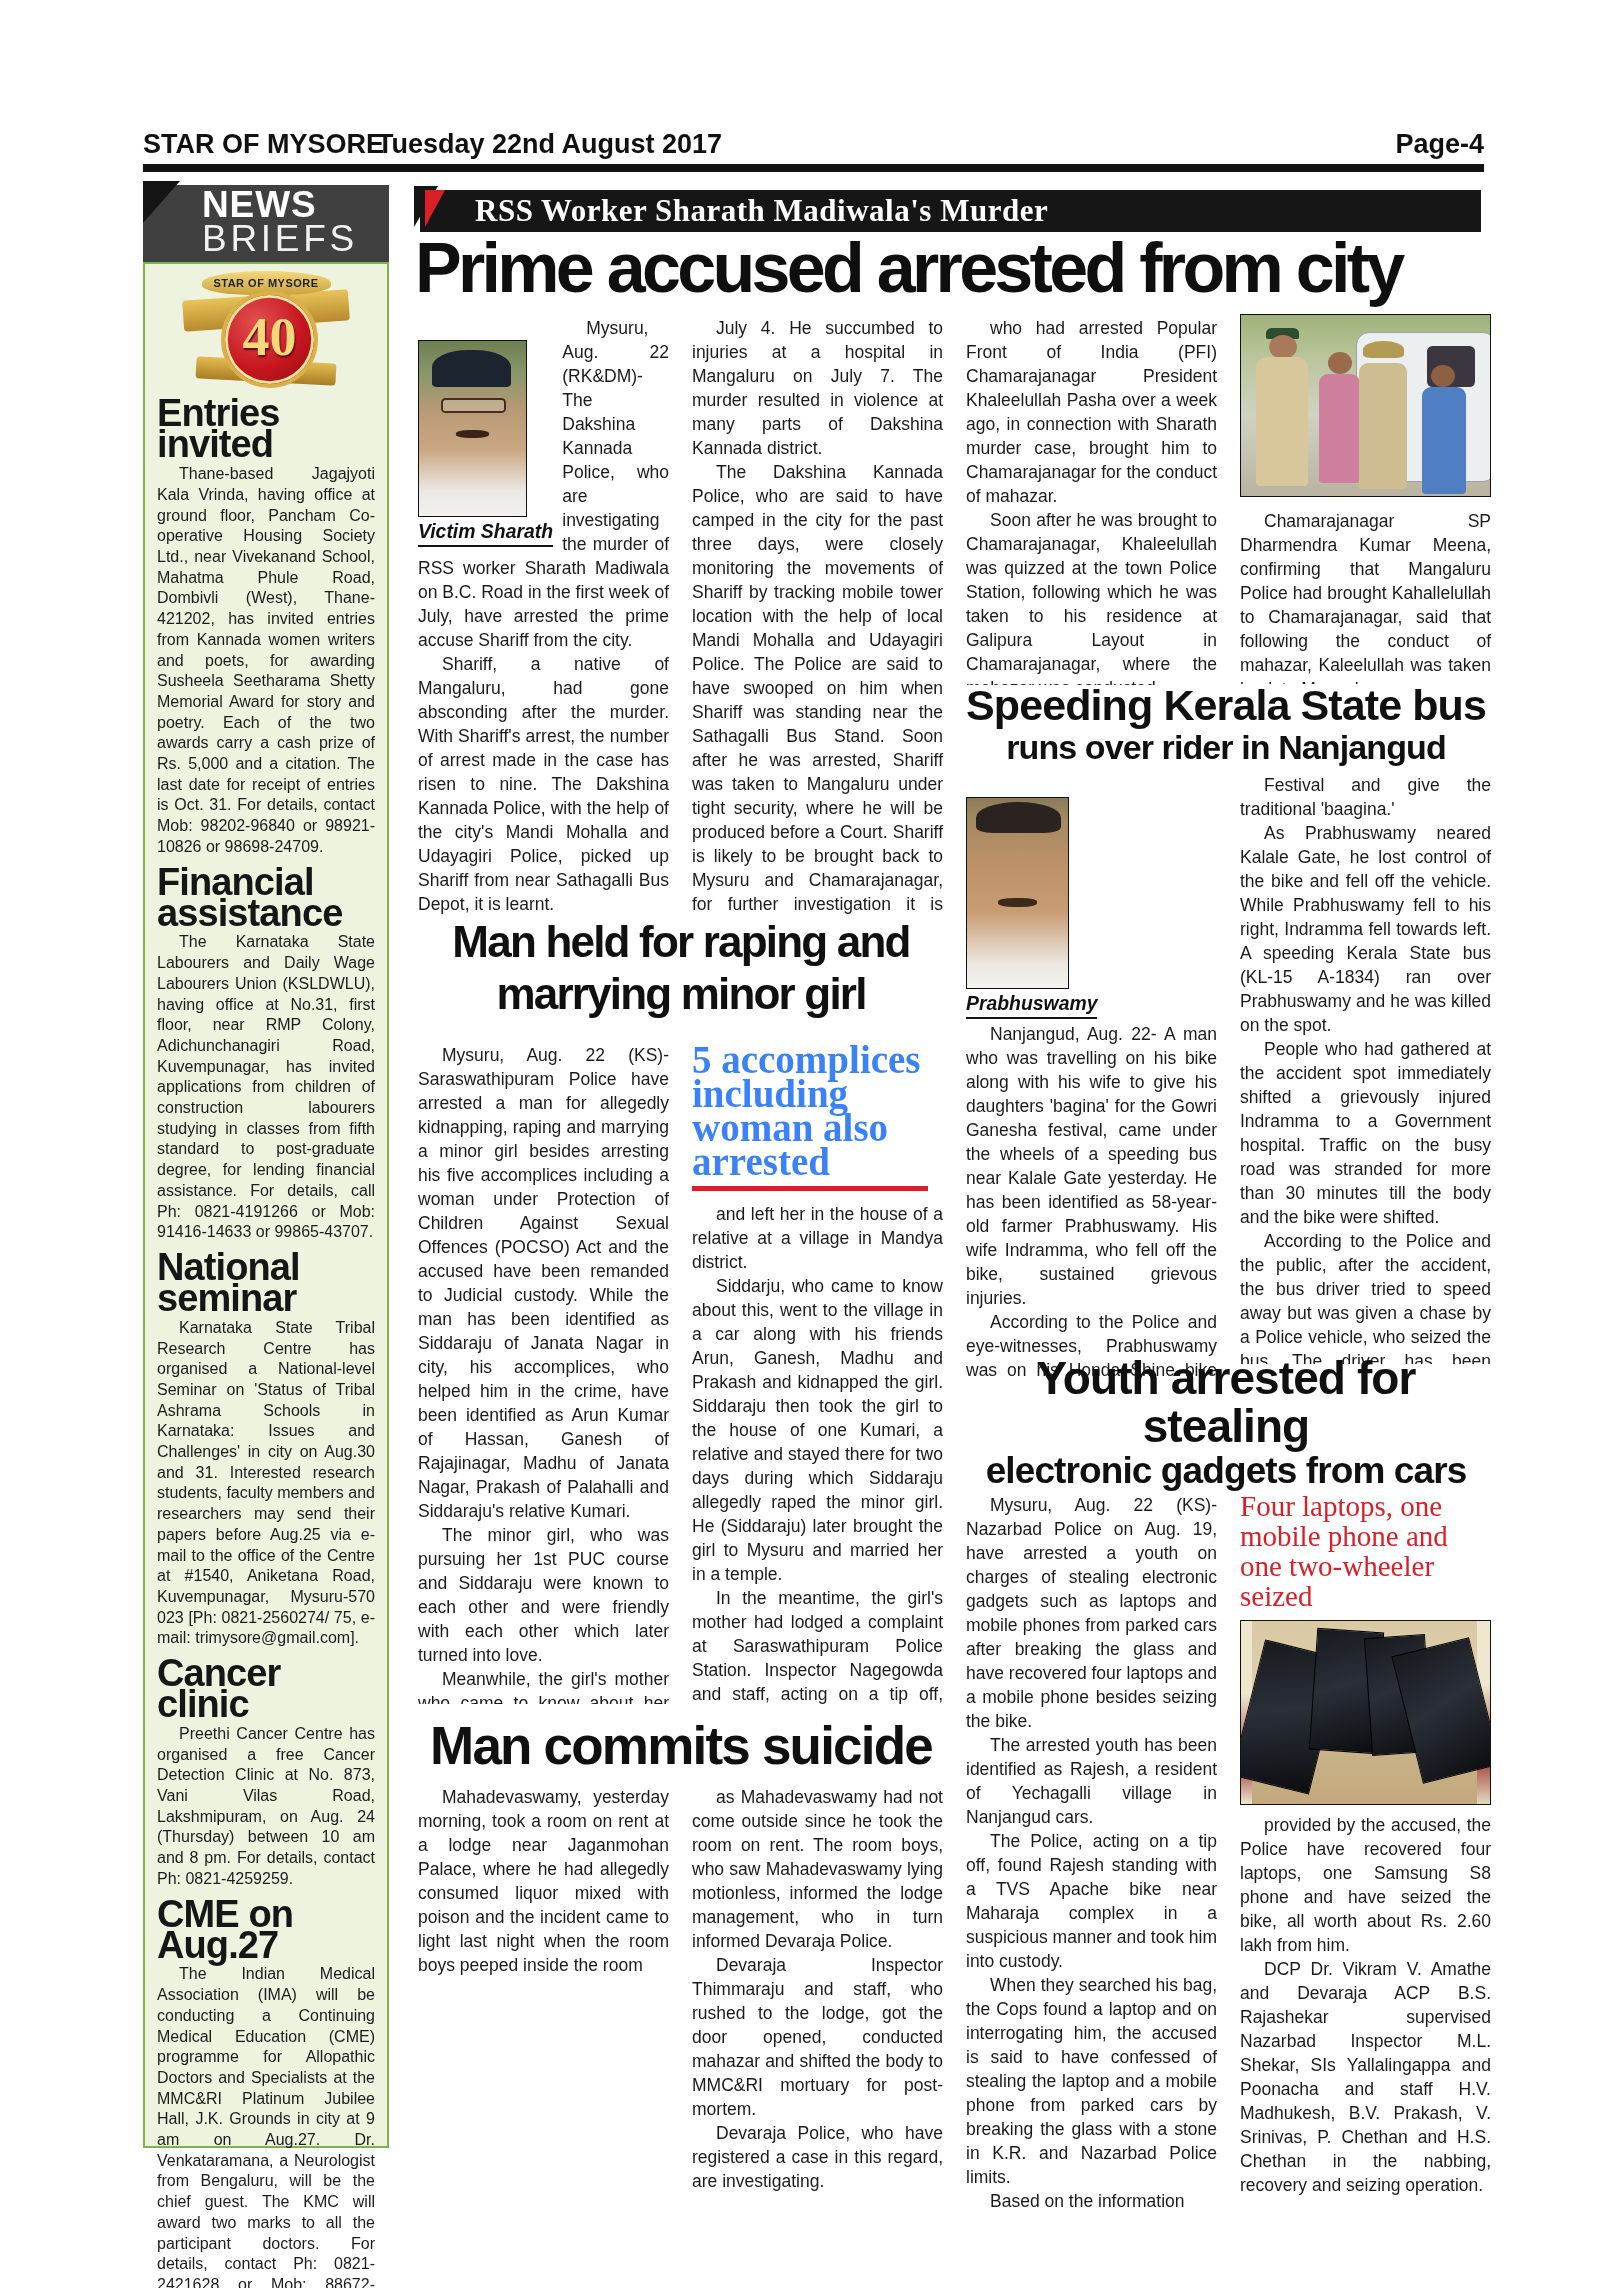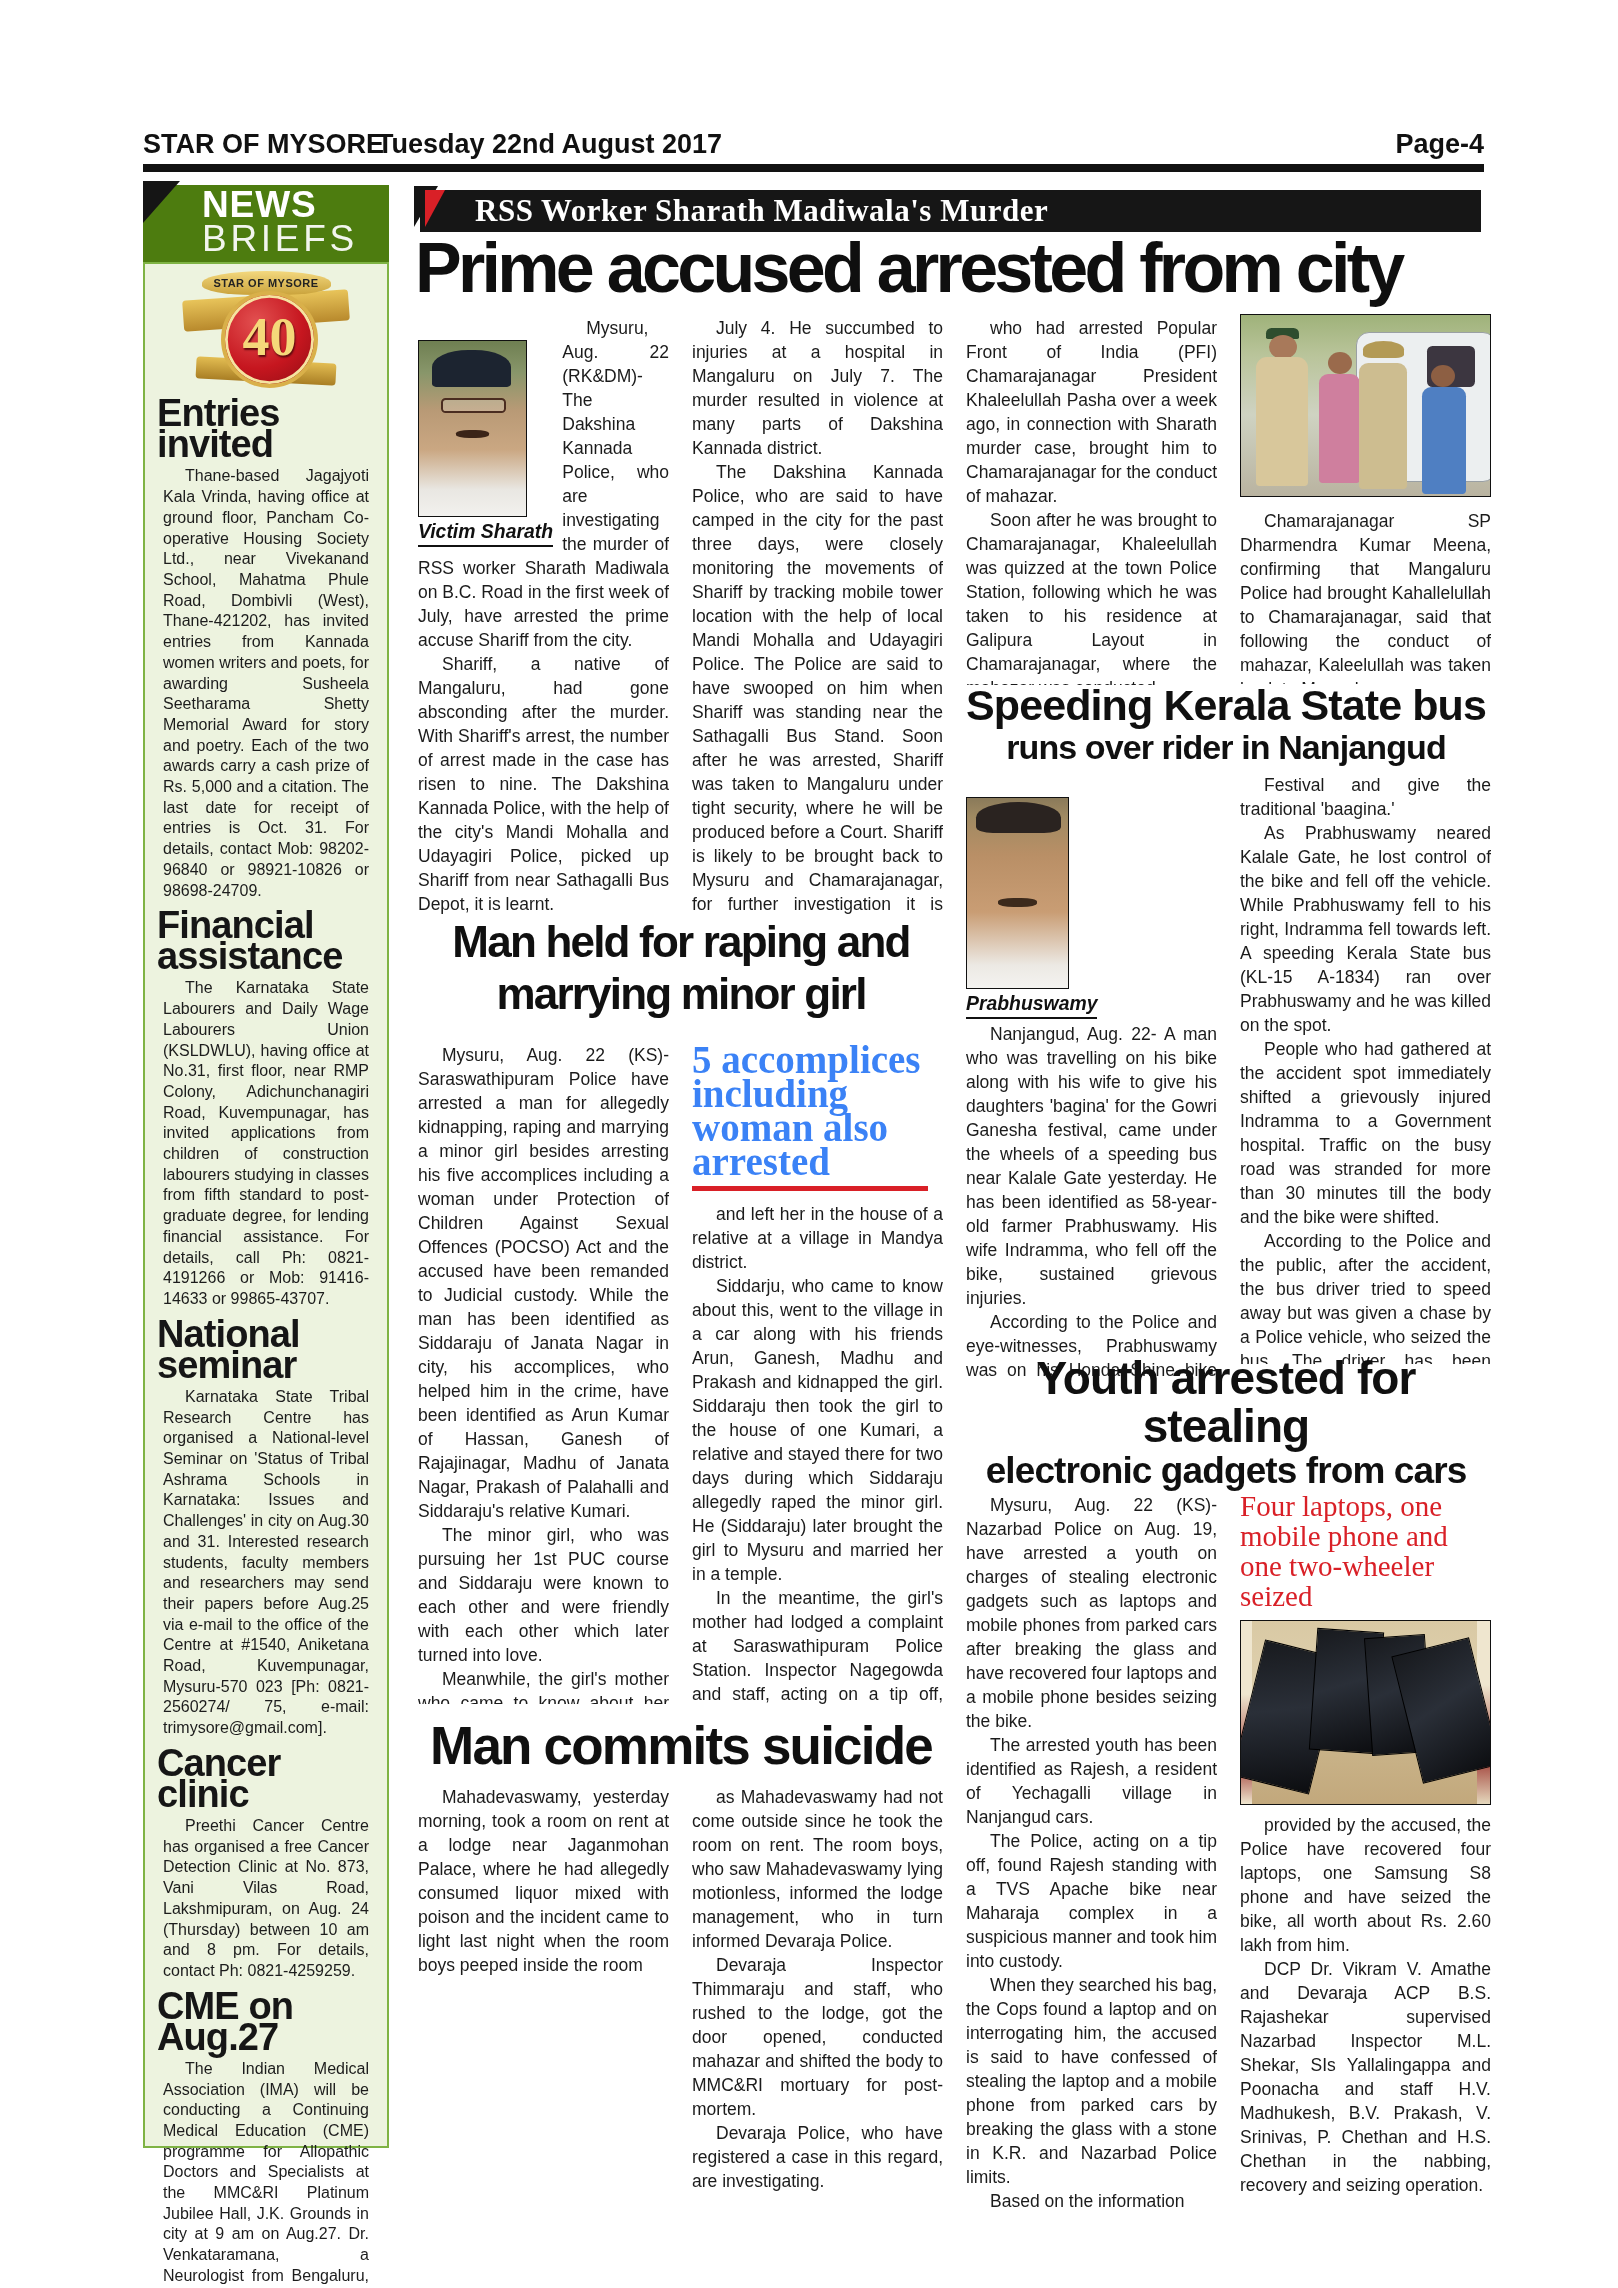--- a/index.html
+++ b/index.html
@@ -5,41 +5,41 @@
   html,body{margin:0;padding:0;background:#e8e8e4;}
   .page{position:relative;width:1619px;height:2289px;background:#ffffff;overflow:hidden;
         font-family:"Liberation Sans", sans-serif;color:#1d1d1d;}
   
   .masthead{position:absolute;top:129px;left:143px;width:1341px;height:31px;}
   .mh-paper{position:absolute;left:0;top:0;font-size:27px;font-weight:bold;letter-spacing:0px;color:#111;}
   .mh-date{position:absolute;left:234px;top:0;font-size:27px;font-weight:bold;color:#111;}
   .mh-page{position:absolute;right:0;top:0;font-size:27px;font-weight:bold;color:#111;}
   .mh-rule{position:absolute;top:164px;left:143px;width:1341px;height:8.3px;background:#121212;}
   
-  .nb-header{position:absolute;left:143px;top:185px;width:246px;height:78px;background:#4d7c0f;}
+  .nb-header{position:absolute;left:143px;top:185px;width:246px;height:78px;background:#404040;}
   .nb-fold{position:absolute;left:143px;top:181px;width:0;height:0;
            border-top:42px solid #151515;border-right:37px solid transparent;}
   .nb-title{position:absolute;left:59px;top:2.8px;line-height:34px;font-size:37px;font-weight:bold;color:#fff;letter-spacing:0.9px;}
   .nb-title .t2{font-weight:400;color:#ffffff;opacity:.93;letter-spacing:3.7px;}
   .nb-panel{position:absolute;left:143px;top:262px;width:246px;height:1886px;background:#edf3df;
             border:2.8px solid #7fb344;box-sizing:border-box;padding:5.5px 12px 0 12px;}
   .nb-logo{position:relative;width:166px;height:118px;margin:1.8px auto 5.5px auto;}
   .nb-ribbon{position:absolute;top:24px;left:0;width:166px;height:31px;background:linear-gradient(180deg,#e8c45a,#b8892c);
              transform:rotate(-4deg);border-radius:3.7px;}
   .nb-ribbon2{position:absolute;bottom:7.4px;left:13px;width:140px;height:22px;background:linear-gradient(180deg,#e3bd52,#a97e24);
              transform:rotate(3deg);border-radius:3.7px;}
   .nb-arc{position:absolute;top:0;left:18.5px;width:129px;height:24px;background:linear-gradient(180deg,#f3d87e,#caa33c);
           border-radius:50% 50% 40% 40%;text-align:center;font-size:11px;font-weight:bold;color:#222;line-height:24px;letter-spacing:0.5px;}
   .nb-circle{position:absolute;top:20px;left:38px;width:89px;height:89px;border-radius:50%;
              background:radial-gradient(circle at 35% 30%, #e25050 0%, #c6161f 55%, #8e0d14 100%);
              border:4.6px solid #d9b04a;box-shadow:inset 0 0 0 2.8px #f5e3a0;text-align:center;}
   .nb-num{font-family:"Liberation Serif", serif;font-size:54px;font-weight:bold;color:#f5d87a;line-height:85px;
           text-shadow:0.9px 1.8px 1.8px #5c0a0e;}
   .nb-sec h3{margin:9.2px 0 3.7px 0;font-size:38px;line-height:31px;font-weight:bold;color:#161616;letter-spacing:-0.9px;}
-  .nb-sec p{margin:6px;font-size:16px;line-height:20.7px;text-align:justify;text-align-last:left;text-indent:22px;color:#1c1c1c;}
+  .nb-sec p{margin:0;font-size:16px;line-height:20.7px;text-align:justify;text-align-last:left;text-indent:22px;color:#1c1c1c;}
   
   .kicker{position:absolute;left:420px;top:190px;width:1061px;height:42px;background:#161616;}
   .kicker-fold{position:absolute;left:414px;top:186px;width:0;height:0;
                border-top:41px solid #151515;border-right:24px solid transparent;}
   .kicker-red{position:absolute;left:425px;top:190px;width:0;height:0;
                border-top:37px solid #d92027;border-right:20px solid transparent;}
   .kicker-text{position:absolute;left:55px;top:2.8px;font-family:"Liberation Serif", serif;
                font-size:31px;font-weight:bold;color:#fff;letter-spacing:0.5px;}
   .lead-headline{position:absolute;left:415px;top:231px;width:1071px;font-size:70px;line-height:74px;
                  font-weight:bold;color:#0f0f0f;letter-spacing:-3.7px;white-space:nowrap;}

